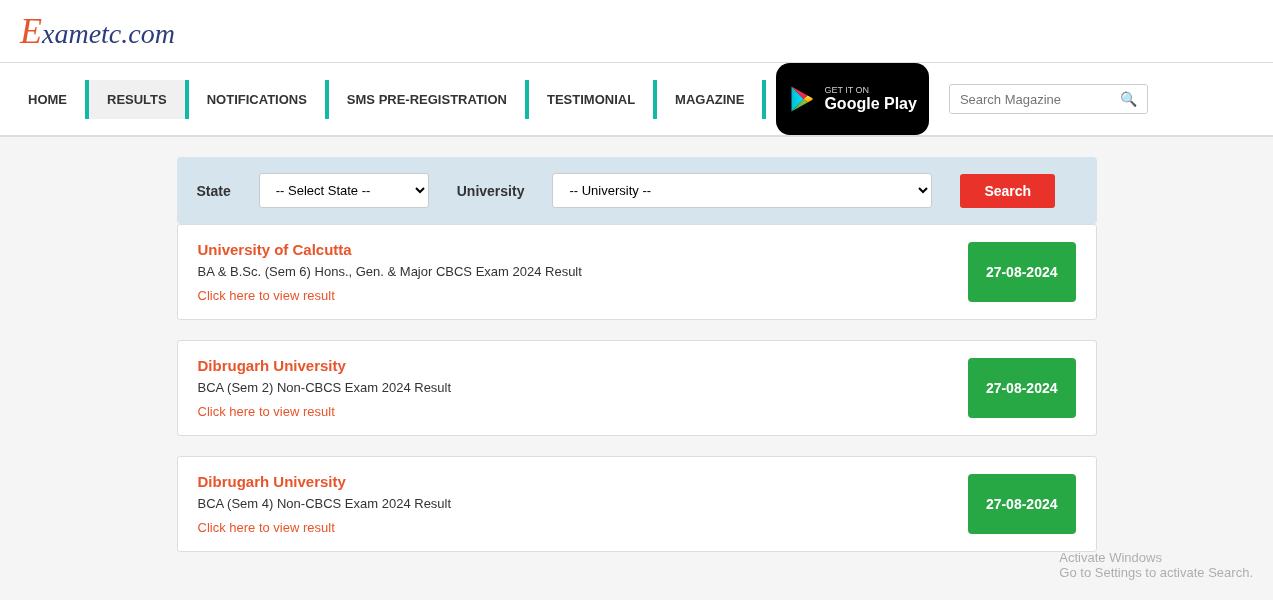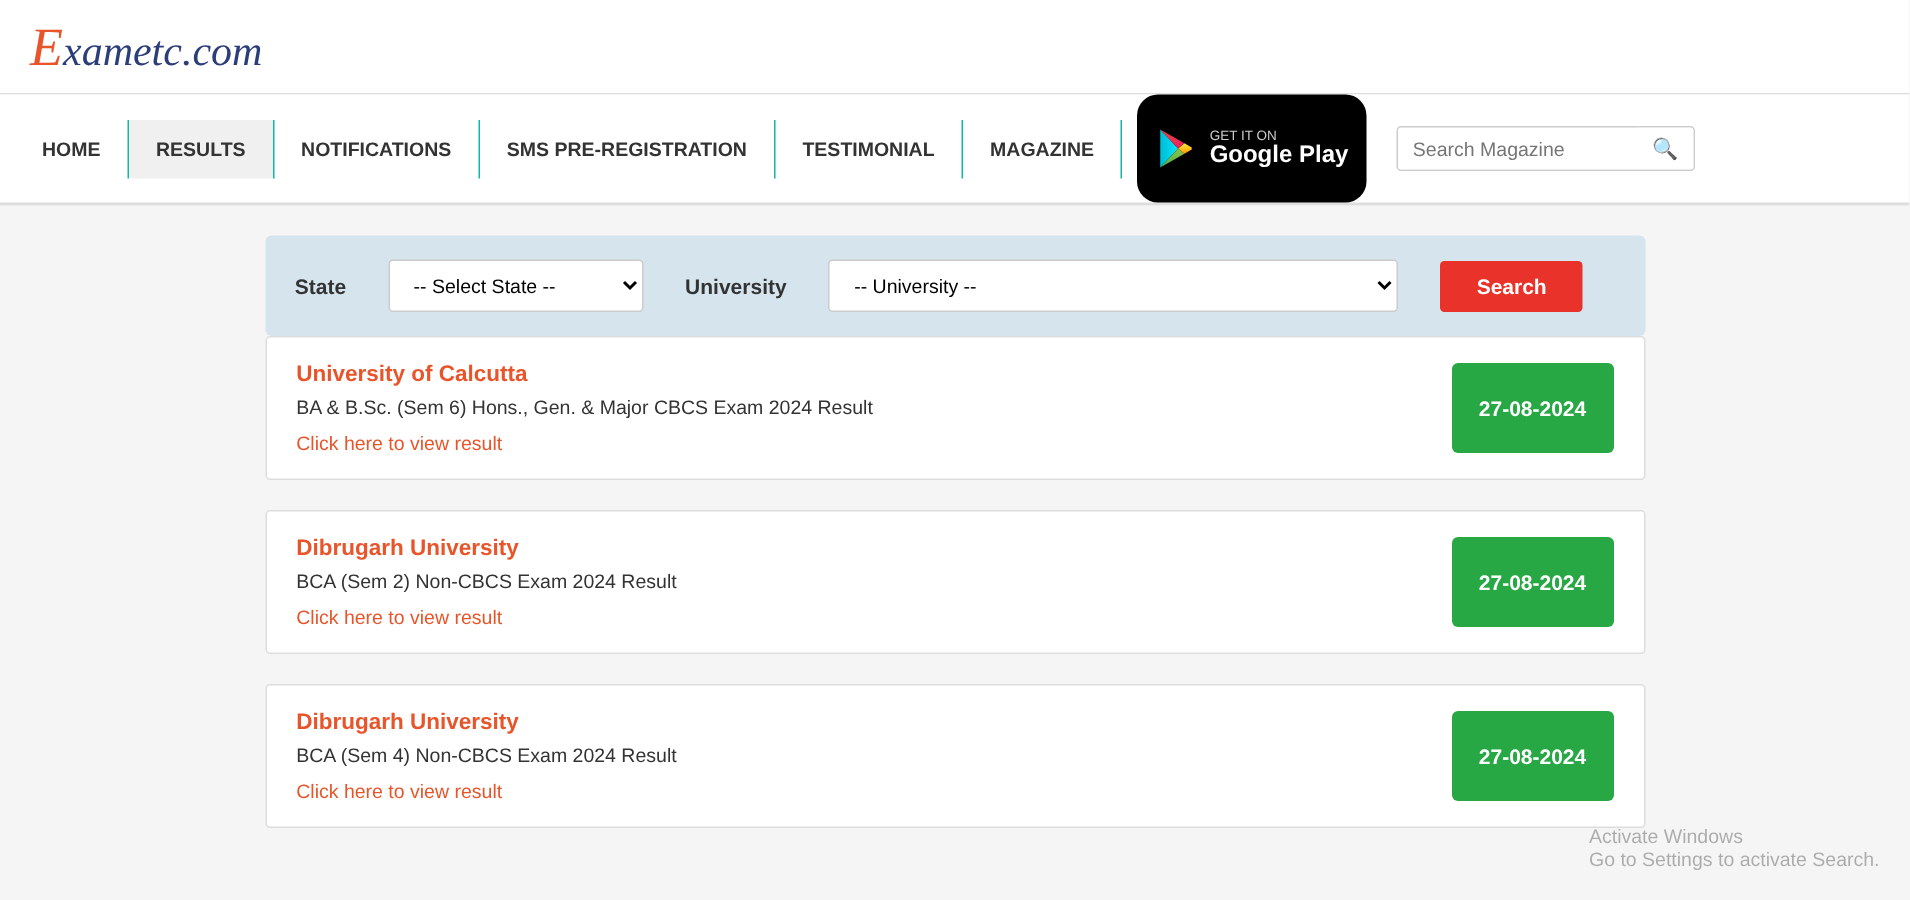--- a/index.html
+++ b/index.html
@@ -36,21 +36,21 @@
       display: flex;
       align-items: center;
       padding: 0 10px;
     }
     .nav-item {
       padding: 12px 18px;
       font-size: 13px;
       font-weight: bold;
       color: #333;
       cursor: pointer;
-      border-right: 1px solid #14b8a6;
+      border-right: 4px solid #14b8a6;
       white-space: nowrap;
       text-decoration: none;
       display: block;
     }
     .nav-item.active { background: #f0f0f0; }
 
     .google-play {
       background: #000;
       color: #fff;
       border-radius: 14px;

